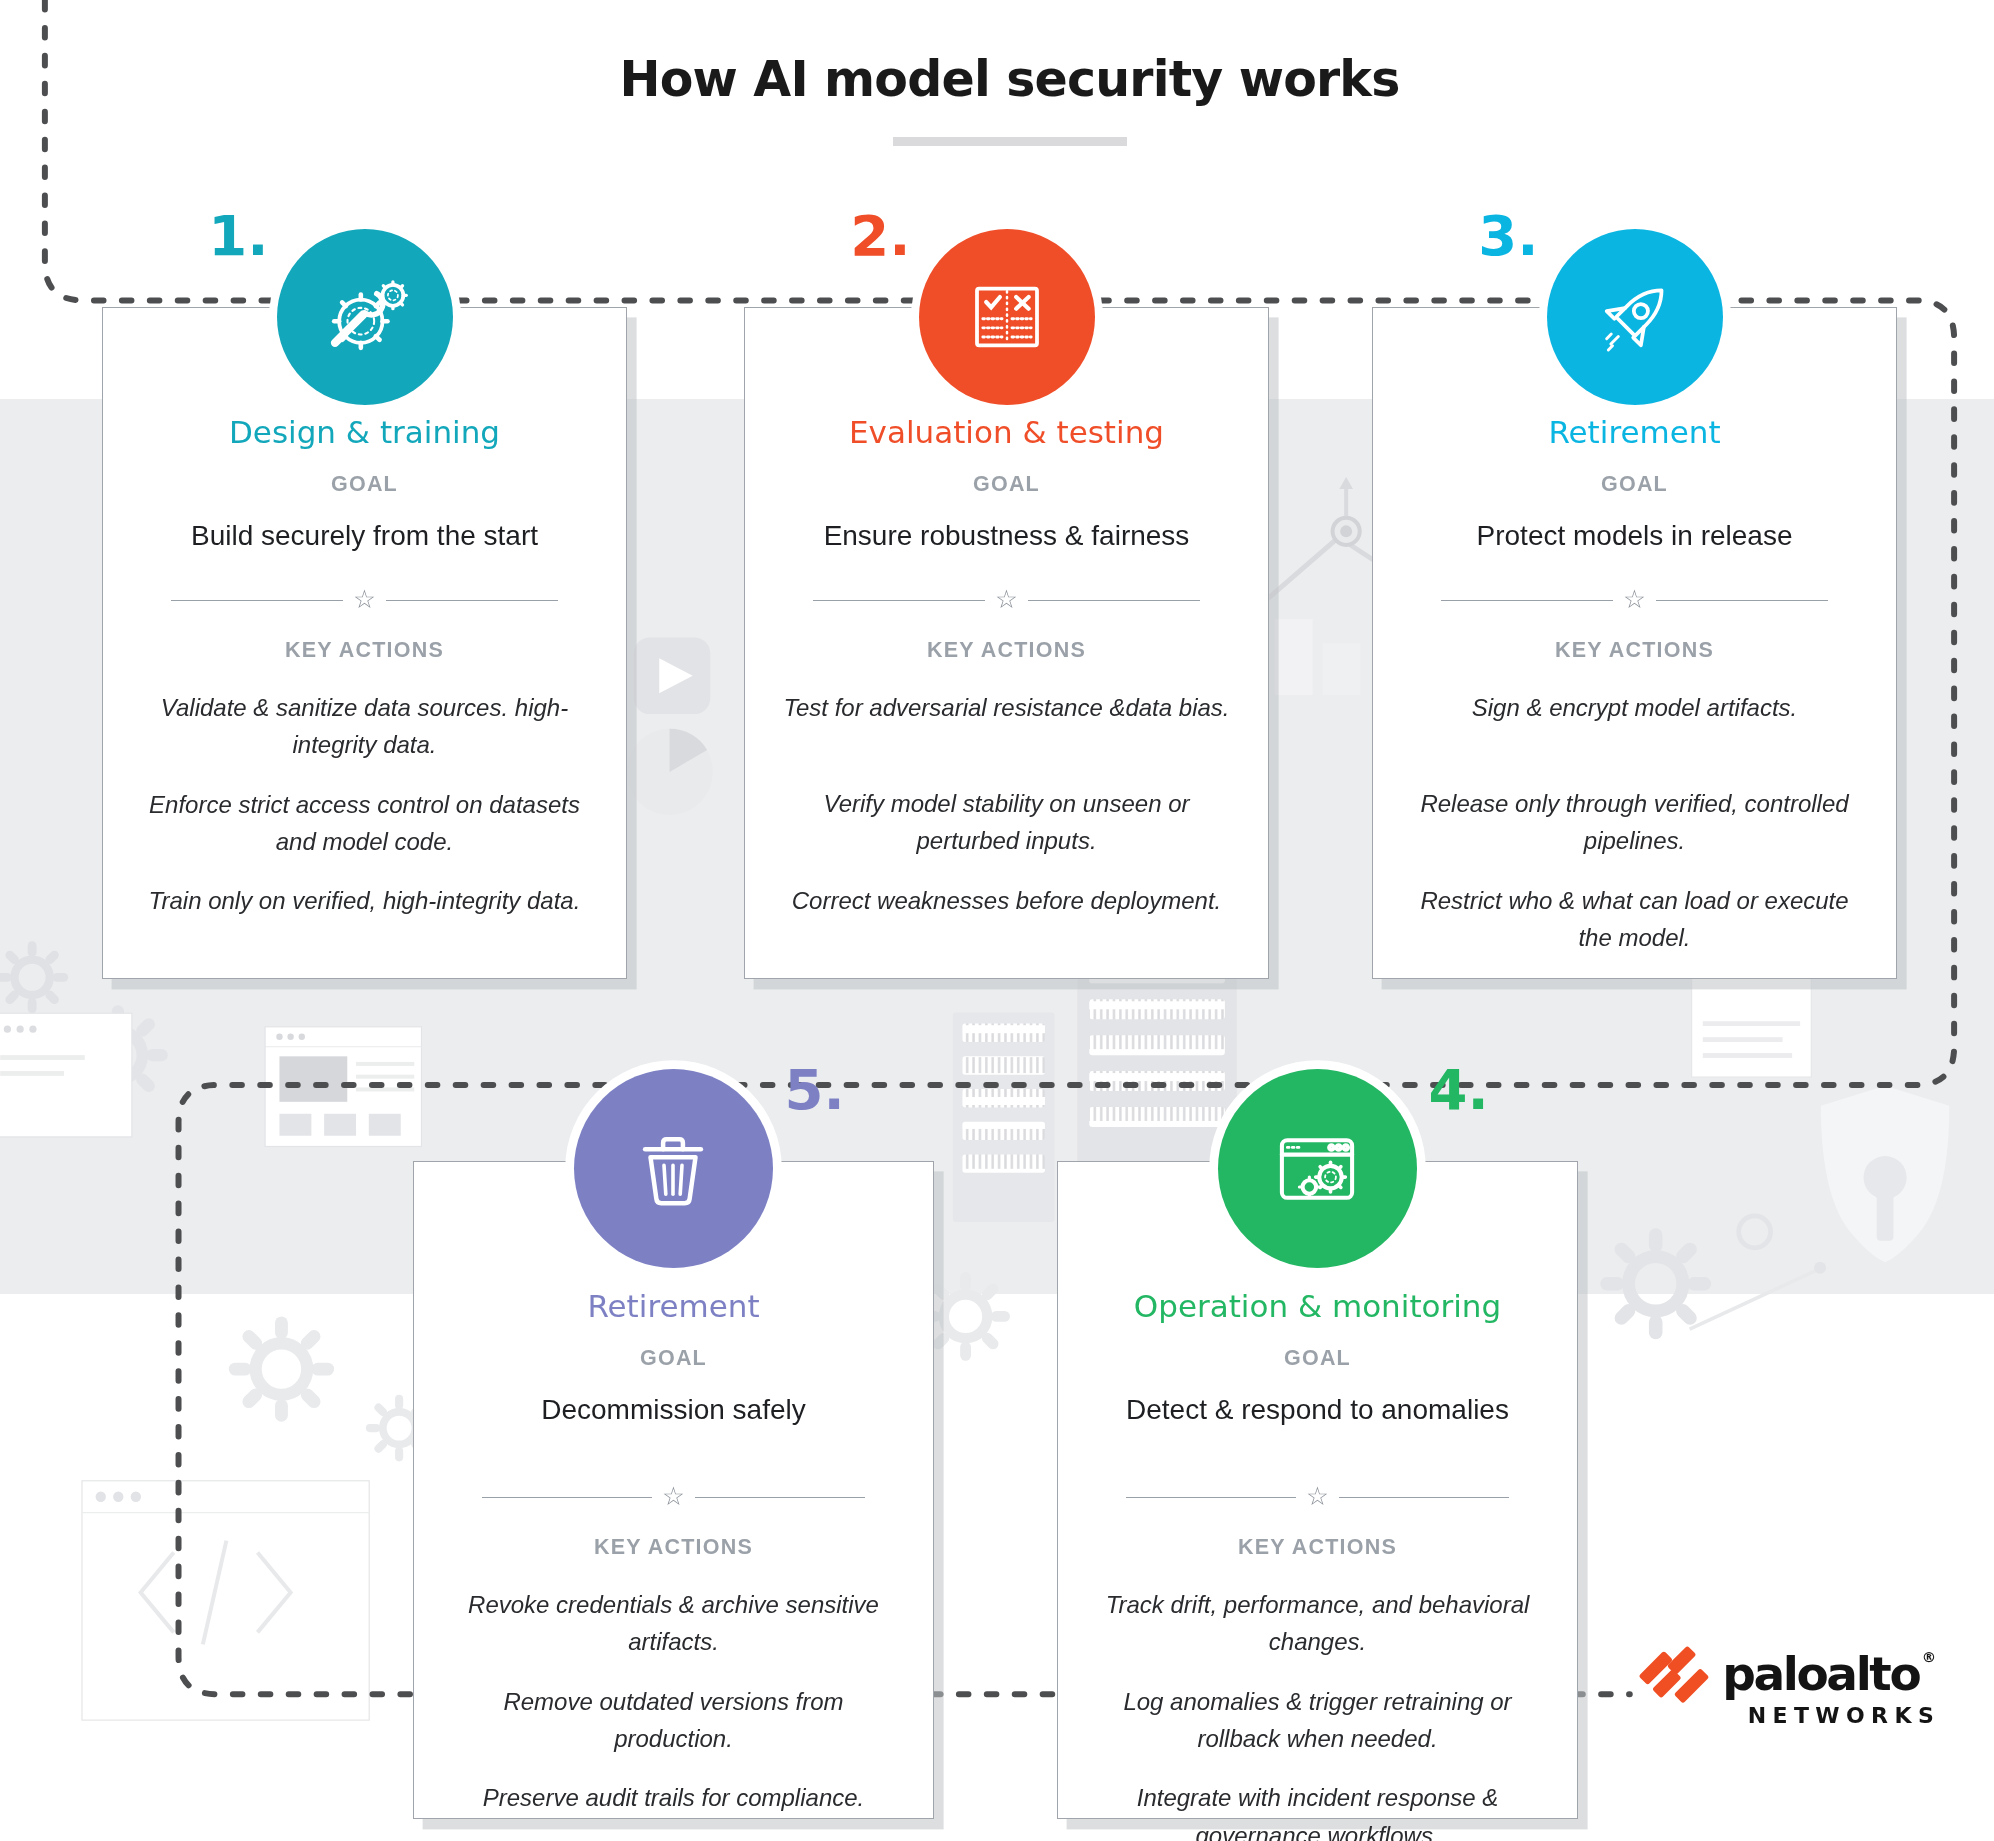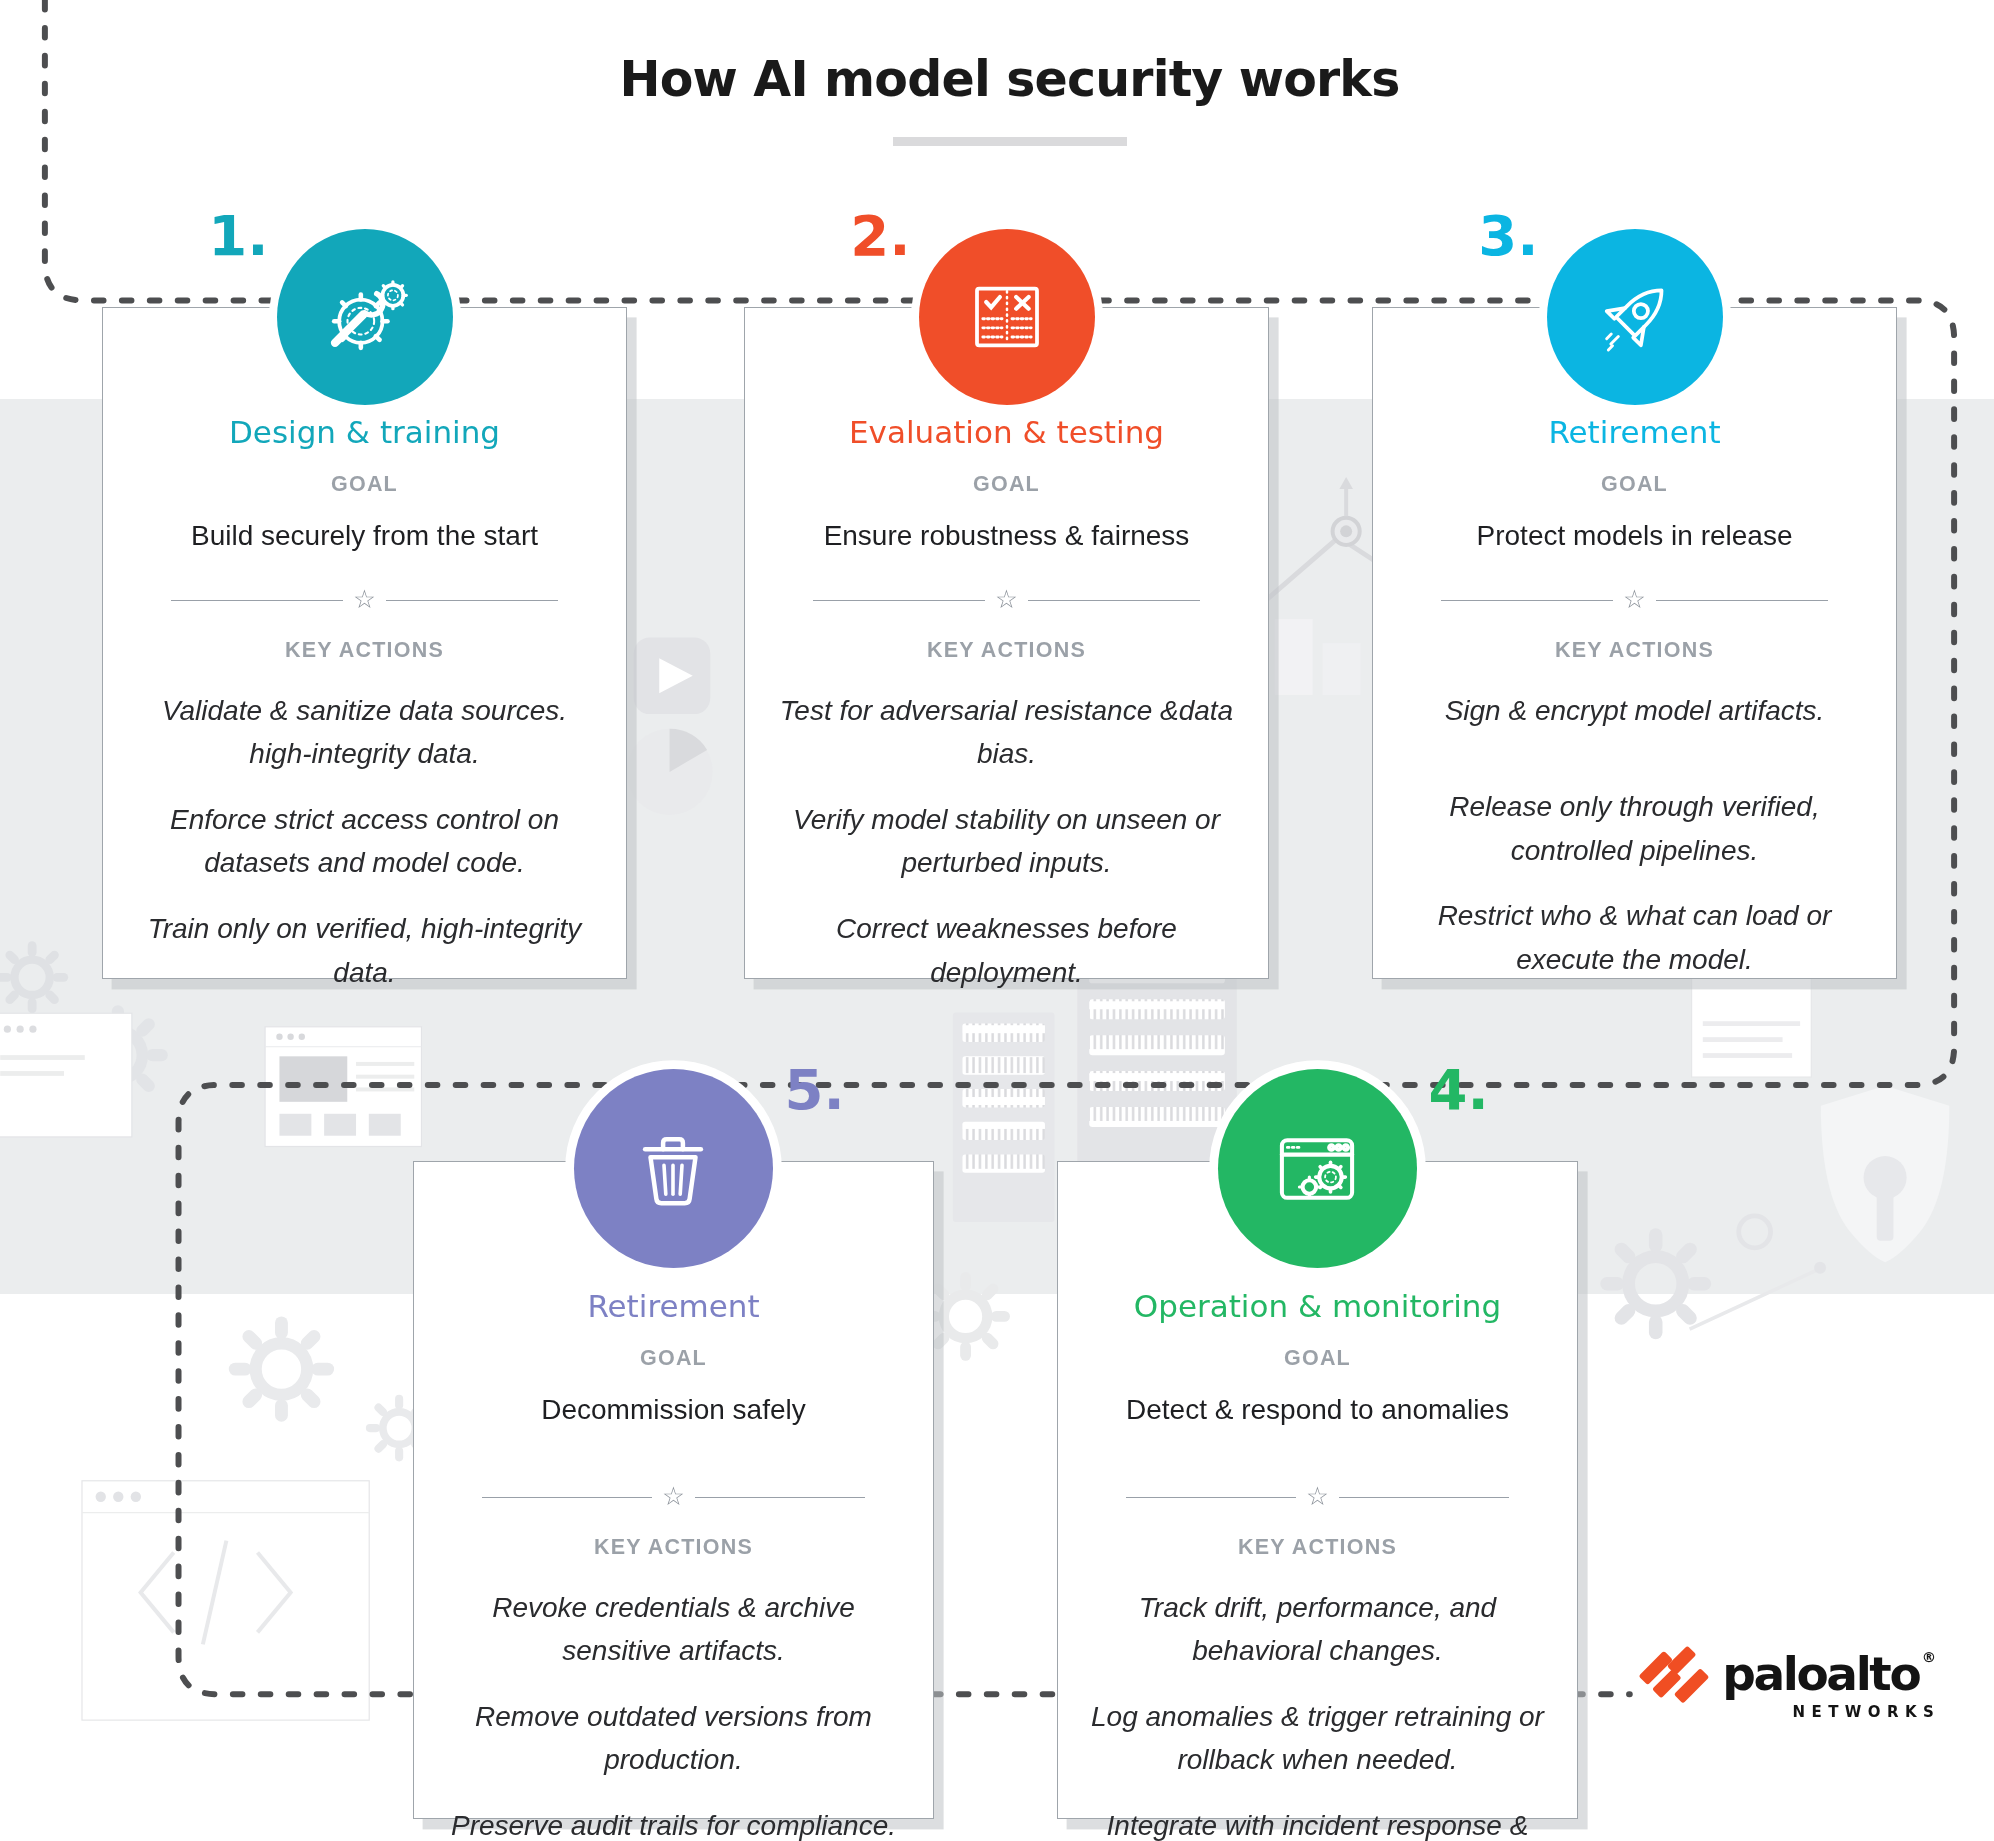--- a/index.html
+++ b/index.html
@@ -37,30 +37,30 @@
   .bottom-row .inner{padding-top:127px;}
   .card-title{font-family:"DejaVu Sans", sans-serif;font-weight:normal;font-size:31px;
               line-height:1.1;color:var(--accent);margin:0 0 23px;}
   .goal-label{font-weight:bold;font-size:21.5px;letter-spacing:1.2px;color:#9ba1a8;margin:0 0 21px;}
   .goal-text{font-size:28px;line-height:1.32;color:#1e1f22;margin:0 auto;max-width:459px;min-height:59px;}
   .bottom-row .goal-text{min-height:82px;}
   .divider{display:flex;align-items:center;gap:10.4px;margin:10.4px 38px 25px;}
   .divider .line{flex:1;height:1.2px;background:#99a0a8;}
   .divider .star{font-size:25.5px;line-height:1;color:#8d939b;}
   .key-label{font-weight:bold;font-size:21.5px;letter-spacing:1.2px;color:#9ba1a8;margin:0 0 26px;}
-  .action{font-style:italic;font-size:28px;line-height:1.55;color:#2a2b2e;
+  .action{font-style:italic;font-size:24px;line-height:1.55;color:#2a2b2e;
           min-height:74px;margin:0 auto 22.3px;max-width:463px;}
 
   
   .logo{position:absolute;left:1631px;top:1643px;display:flex;align-items:flex-start;gap:11.2px;}
   .logo-text{display:flex;flex-direction:column;align-items:flex-end;margin-top:7.2px;}
   .logo-word{font-family:"DejaVu Sans", sans-serif;font-weight:bold;font-size:47px;
              letter-spacing:-2.4px;color:#141414;line-height:1;}
   .logo-word sup{font-size:14.4px;letter-spacing:0;vertical-align:28px;margin-left:2.4px;}
-  .logo-sub{font-family:"DejaVu Sans", sans-serif;font-weight:bold;font-size:15px;
+  .logo-sub{font-family:"DejaVu Sans", sans-serif;font-weight:bold;font-size:22px;
             letter-spacing:6.4px;color:#141414;margin-top:5.6px;margin-right:-4px;}
 </style>
 </head>
 <body>
 
 <div class="canvas">
 
   <div class="band"></div>
 
   <svg class="layer" width="1995" height="1841" aria-hidden="true" viewBox="0 0 5000 4615">

